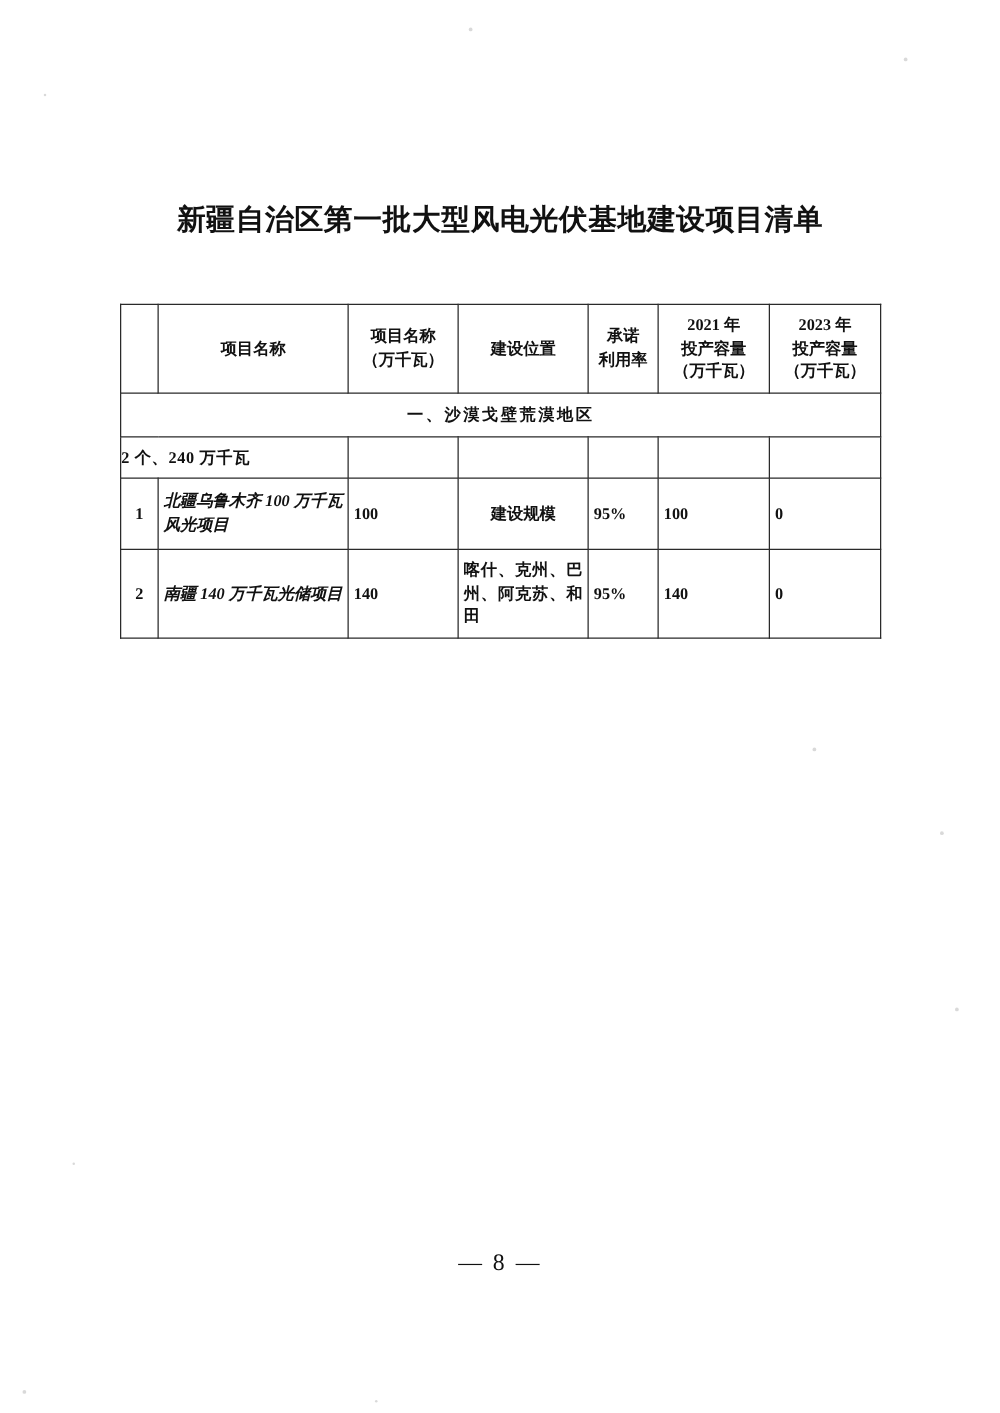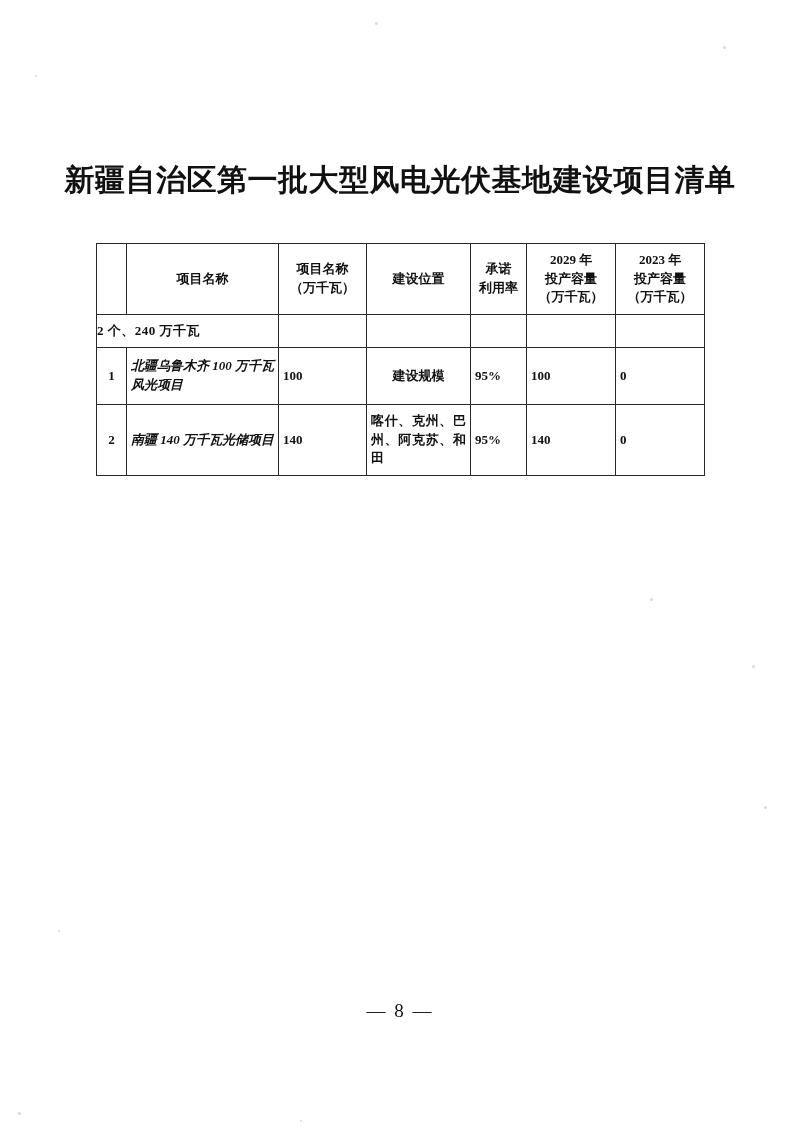--- a/index.html
+++ b/index.html
@@ -31,21 +31,21 @@
     width: 800px;
     height: 1130px;
   }
 
   .doc-title {
     position: absolute;
     left: 0;
     top: 160px;
     width: 800px;
     text-align: center;
-    font-size: 30px;
+    font-size: 23px;
     font-weight: bold;
     letter-spacing: 0.5px;
     font-family: "Liberation Serif", "DejaVu Serif", serif;
     color: #111;
   }
 
   .table-wrap {
     position: absolute;
     left: 96px;
     top: 243px;
@@ -166,32 +166,35 @@
           <td>
             <span class="l1">项目名称</span>
             <span class="l2">（万千瓦）</span>
           </td>
           <td>建设位置</td>
           <td>
             <span class="l1">承诺</span>
             <span class="l2">利用率</span>
           </td>
           <td>
-            <span class="l1">2029 年</span>
+            <span class="l1">2021 年</span>
             <span class="l2">投产容量</span>
             <span class="l2">（万千瓦）</span>
           </td>
           <td>
             <span class="l1">2023 年</span>
             <span class="l2">投产容量</span>
             <span class="l2">（万千瓦）</span>
           </td>
         </tr>
       </thead>
       <tbody>
+        <tr class="section-row">
+          <td colspan="7">一、沙漠戈壁荒漠地区</td>
+        </tr>
         <tr class="subtotal-row">
           <td class="sub" colspan="2">2 个、240 万千瓦</td>
           <td></td>
           <td></td>
           <td></td>
           <td></td>
           <td></td>
         </tr>
         <tr class="row-h1">
           <td class="idx">1</td>

